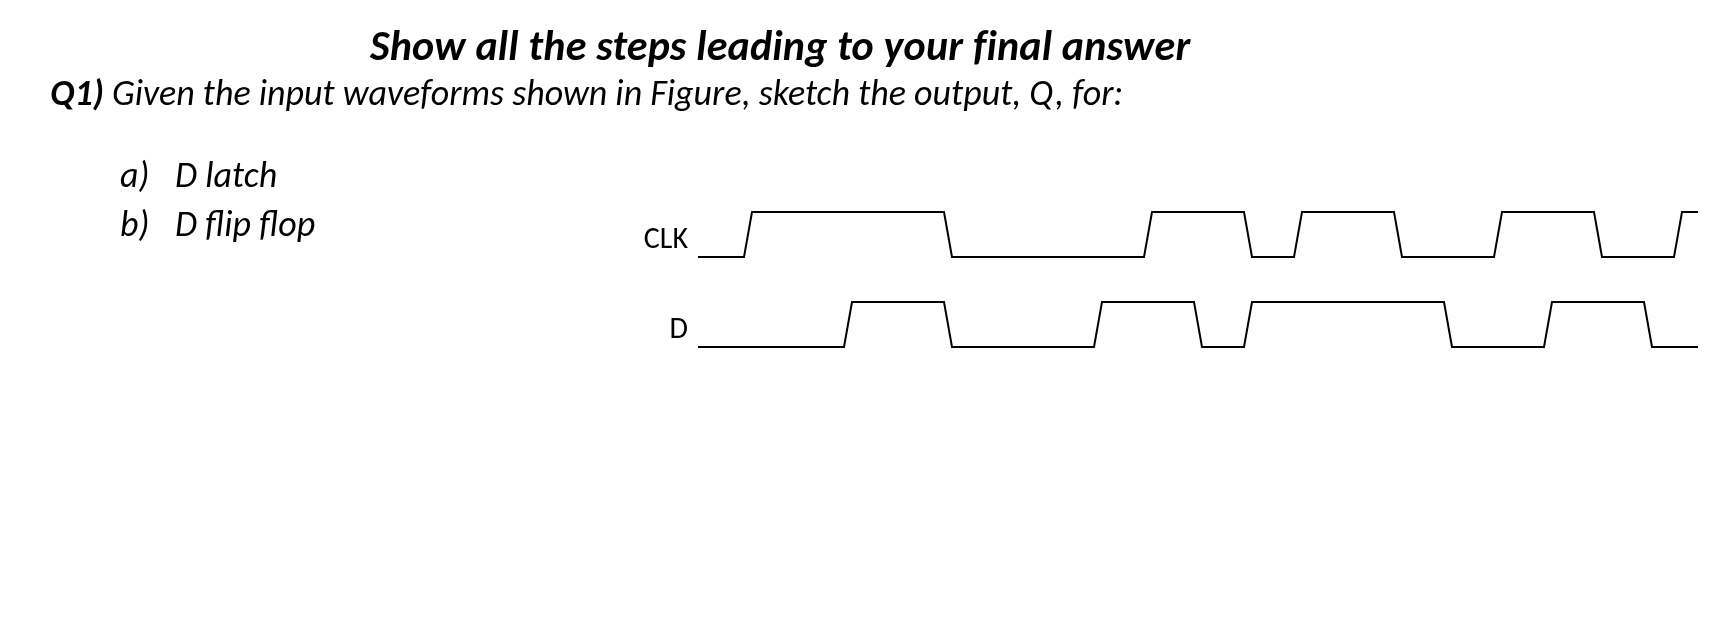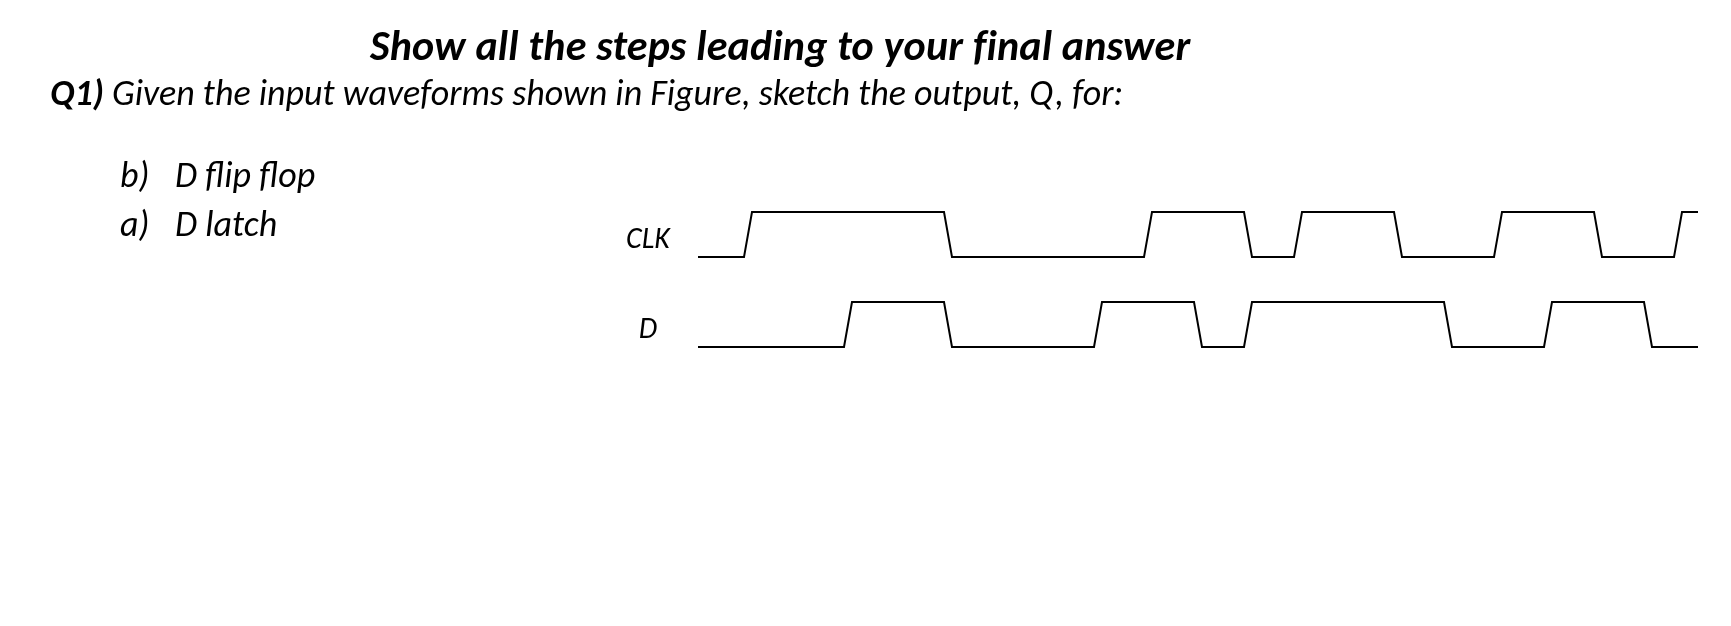--- a/index.html
+++ b/index.html
@@ -53,47 +53,46 @@
     top: 192px;
     width: 1100px;
     height: 180px;
   }
   .wave-row {
     display: flex;
     align-items: center;
     height: 90px;
   }
   .wave-label {
-    font-style: italic;
     font-size: 30px;
     width: 80px;
-    text-align: center;
+    text-align: right;
     padding-right: 10px;
   }
   .wave-svg {
     flex: 0 0 auto;
   }
 </style>
 </head>
 <body>
 
 <div class="page">
 
   <div class="heading">Show all the steps leading to your final answer</div>
 
   <div class="question">
     <span class="qlabel">Q1)</span><span> Given the input waveforms shown in Figure, sketch the output, Q, for:</span>
   </div>
 
   <div class="options">
     <div>
-      <span class="letter">b)</span><span>D flip flop</span>
+      <span class="letter">a)</span><span>D latch</span>
     </div>
     <div>
-      <span class="letter">a)</span><span>D latch</span>
+      <span class="letter">b)</span><span>D flip flop</span>
     </div>
   </div>
 
   <div class="figure">
     <div class="wave-row">
       <div class="wave-label">CLK</div>
       <svg class="wave-svg" width="1000" height="70" viewBox="0 0 1000 70">
         <path id="clk-path" fill="none" stroke="#000" stroke-width="2" d="M 0 55 L 46 55 L 54 10 L 246 10 L 254 55 L 446 55 L 454 10 L 546 10 L 554 55 L 596 55 L 604 10 L 696 10 L 704 55 L 796 55 L 804 10 L 896 10 L 904 55 L 976 55 L 984 10 L 1000 10 L 1000 10"></path>
       </svg>
     </div>

